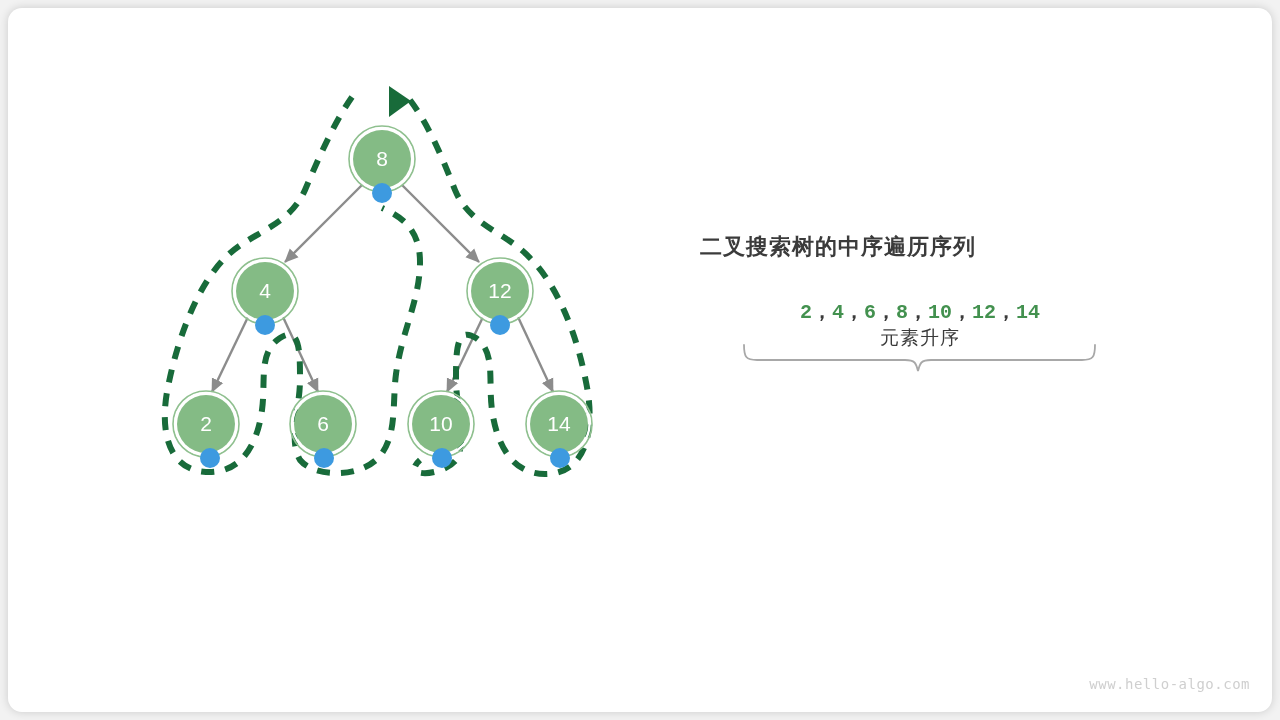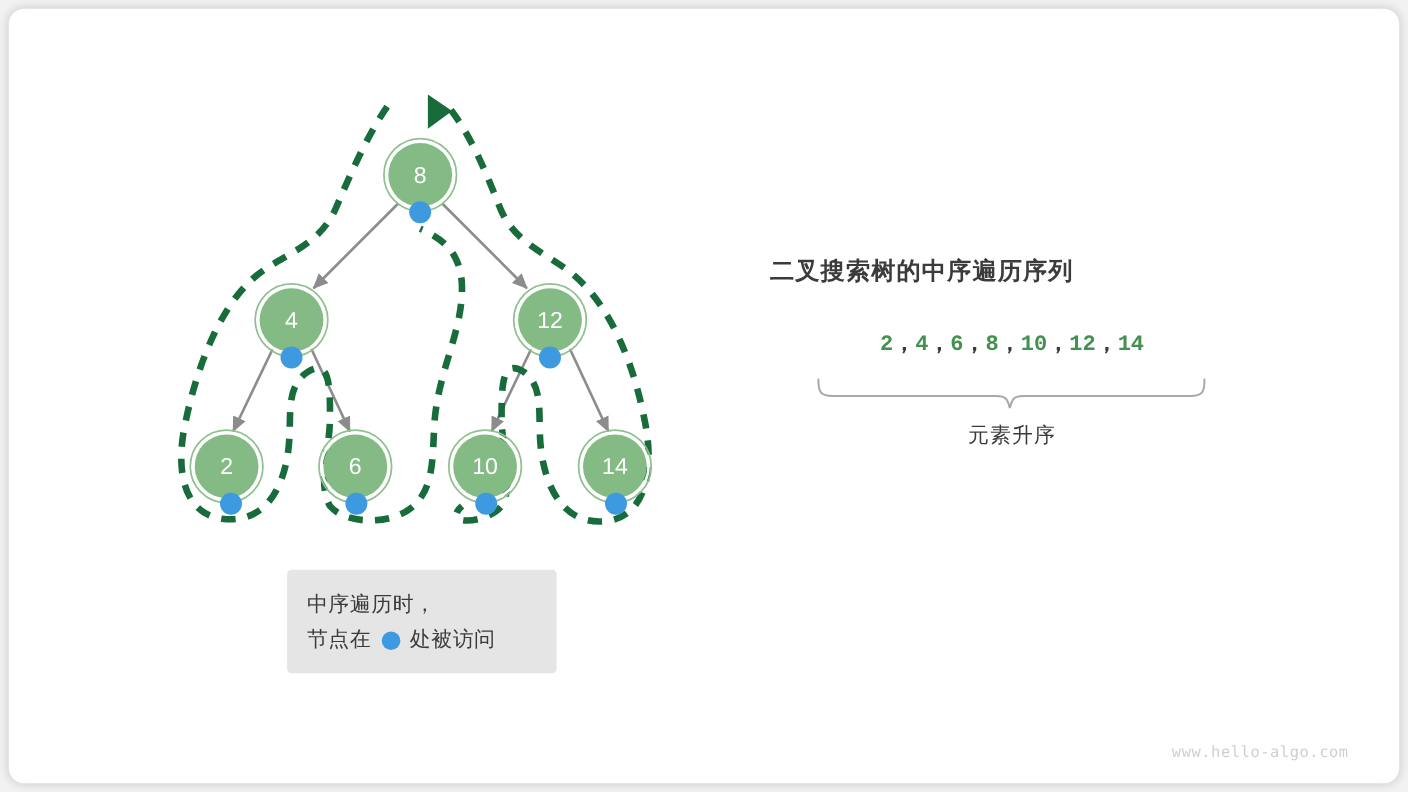--- a/index.html
+++ b/index.html
@@ -58,21 +58,20 @@
     margin-top: 36px;
     font-family: Liberation Mono, monospace;
     font-size: 20px;
     font-weight: bold;
     white-space: nowrap;
   }
   .seq-num { color: #43914f; }
   .seq-comma { color: #3b3b3b; }
   #seq-caption {
     text-align: center;
-    margin-top: 58px;
     font-size: 19px;
     color: #3b3b3b;
     letter-spacing: 1px;
   }
 
   
   #legend-box {
     position: absolute;
     left: 261px;
     top: 518px;
@@ -98,21 +97,21 @@
     height: 17px;
     border-radius: 50%;
     background: #3d9ae0;
     margin: 0 9px;
     flex: 0 0 auto;
   }
 
   
   #watermark {
     position: absolute;
-    right: 54px;
+    right: 30px;
     bottom: 28px;
     font-family: "DejaVu Sans Mono", "Liberation Mono", monospace;
     font-size: 14px;
     color: #cfcfcf;
     letter-spacing: 0.5px;
   }
 
   .node-label {
     font-family: "Liberation Sans", "DejaVu Sans", sans-serif;
     font-size: 21px;
@@ -239,26 +238,16 @@
       </path>
     </g>
   </svg>
 
   <div id="right-panel">
     <div id="seq-title">二叉搜索树的中序遍历序列</div>
     <div id="seq-values"><span class="seq-num">2</span><span class="seq-comma">，</span><span class="seq-num">4</span><span class="seq-comma">，</span><span class="seq-num">6</span><span class="seq-comma">，</span><span class="seq-num">8</span><span class="seq-comma">，</span><span class="seq-num">10</span><span class="seq-comma">，</span><span class="seq-num">12</span><span class="seq-comma">，</span><span class="seq-num">14</span></div>
     <div id="seq-caption">元素升序</div>
   </div>
 
-  <div id="legend-box">
-    <div class="legend-line">
-      <span>中序遍历时，</span>
-    </div>
-    <div class="legend-line">
-      <span>节点在</span>
-      <span class="legend-dot"></span>
-      <span>处被访问</span>
-    </div>
-  </div>
 
   <div id="watermark">www.hello-algo.com</div>
 
 </div>
 
 </body></html>

